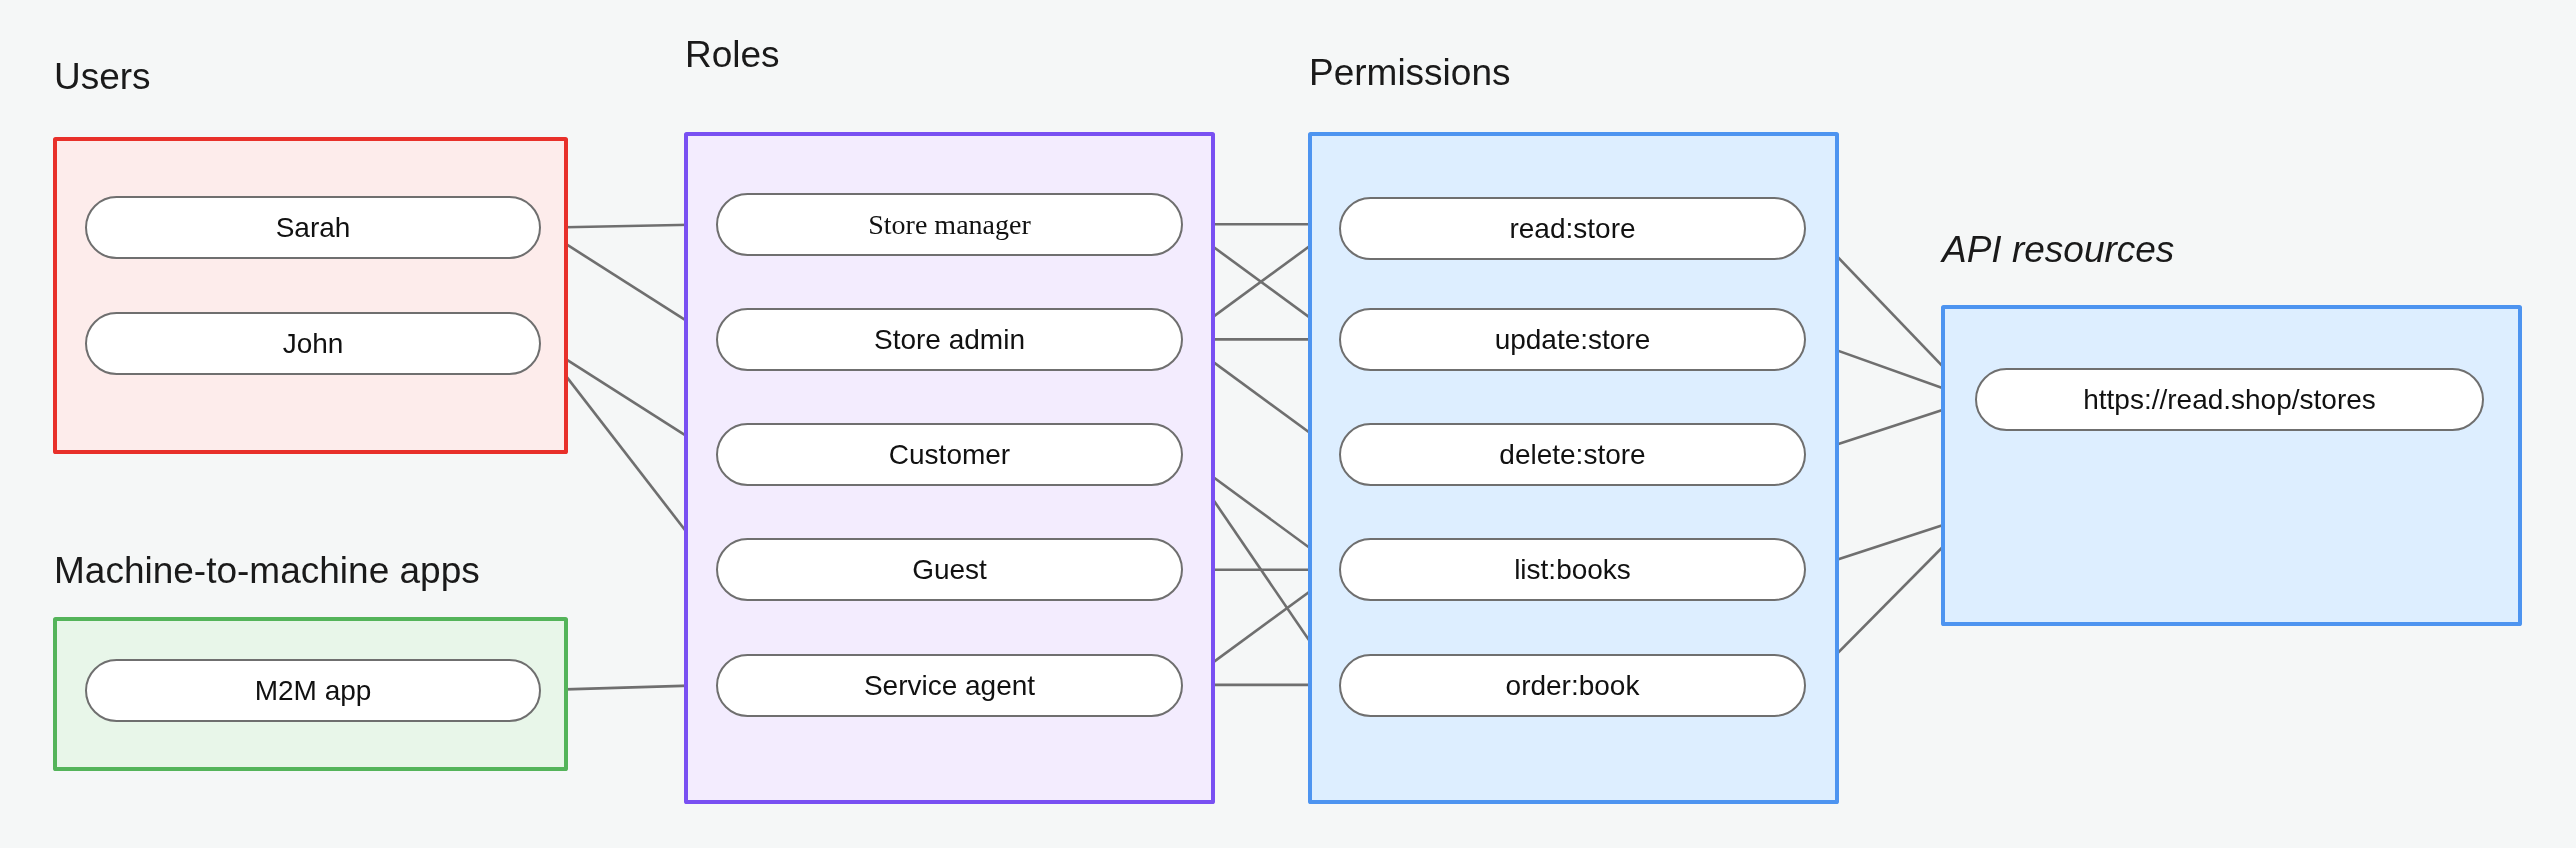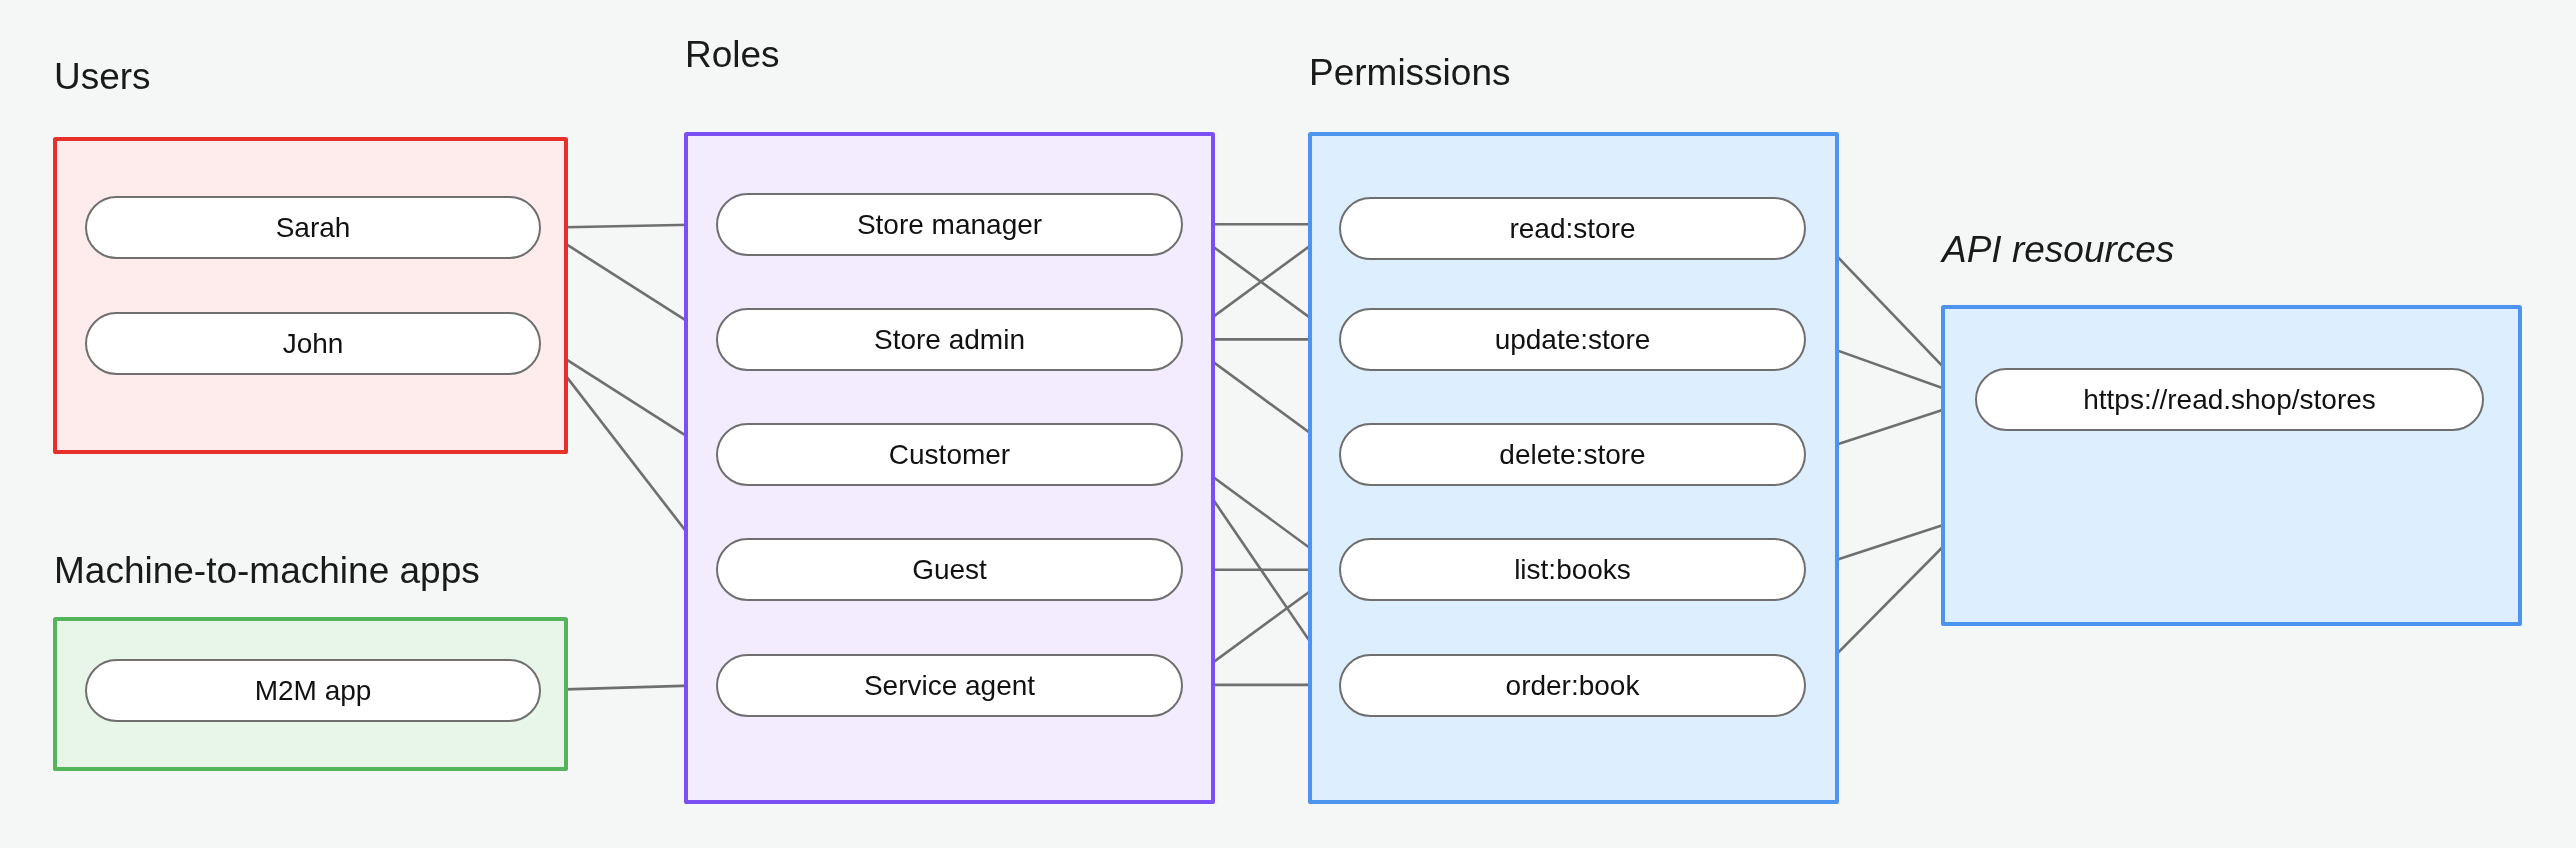--- a/index.html
+++ b/index.html
@@ -86,21 +86,21 @@
     </svg>
 <div class="group-title" style="left: 54px; top: 58px;">Users</div>
     <div class="group-box g-users" style="left: 53px; top: 137px; width: 515px; height: 317px; border-color: rgb(232, 48, 42); background: rgb(253, 236, 235);"></div>
     <div class="node" style="left: 85px; top: 196px; width: 456px; height: 63px;">Sarah</div>
     <div class="node" style="left: 85px; top: 312px; width: 456px; height: 63px;">John</div>
     <div class="group-title" style="left: 54px; top: 552px;">Machine-to-machine apps</div>
     <div class="group-box g-m2m" style="left: 53px; top: 617px; width: 515px; height: 154px; border-color: rgb(84, 180, 90); background: rgb(232, 246, 233);"></div>
     <div class="node" style="left: 85px; top: 659px; width: 456px; height: 63px;">M2M app</div>
     <div class="group-title" style="left: 685px; top: 36px;">Roles</div>
     <div class="group-box g-roles" style="left: 684px; top: 132px; width: 531px; height: 672px; border-color: rgb(121, 80, 242); background: rgb(243, 236, 254);"></div>
-    <div class="node" style="left: 716px; top: 193px; width: 467px; height: 63px;">Store manager</div>
+    <div class="node" style="left: 716px; top: 193px; width: 467px; height: 63px; font-family: Liberation Serif, serif;">Store manager</div>
     <div class="node" style="left: 716px; top: 308px; width: 467px; height: 63px;">Store admin</div>
     <div class="node" style="left: 716px; top: 423px; width: 467px; height: 63px;">Customer</div>
     <div class="node" style="left: 716px; top: 538px; width: 467px; height: 63px;">Guest</div>
     <div class="node" style="left: 716px; top: 654px; width: 467px; height: 63px;">Service agent</div>
     <div class="group-title" style="left: 1309px; top: 54px;">Permissions</div>
     <div class="group-box g-perms" style="left: 1308px; top: 132px; width: 531px; height: 672px; border-color: rgb(77, 148, 240); background: rgb(221, 238, 255);"></div>
     <div class="node" style="left: 1339px; top: 197px; width: 467px; height: 63px;">read:store</div>
     <div class="node" style="left: 1339px; top: 308px; width: 467px; height: 63px;">update:store</div>
     <div class="node" style="left: 1339px; top: 423px; width: 467px; height: 63px;">delete:store</div>
     <div class="node" style="left: 1339px; top: 538px; width: 467px; height: 63px;">list:books</div>

